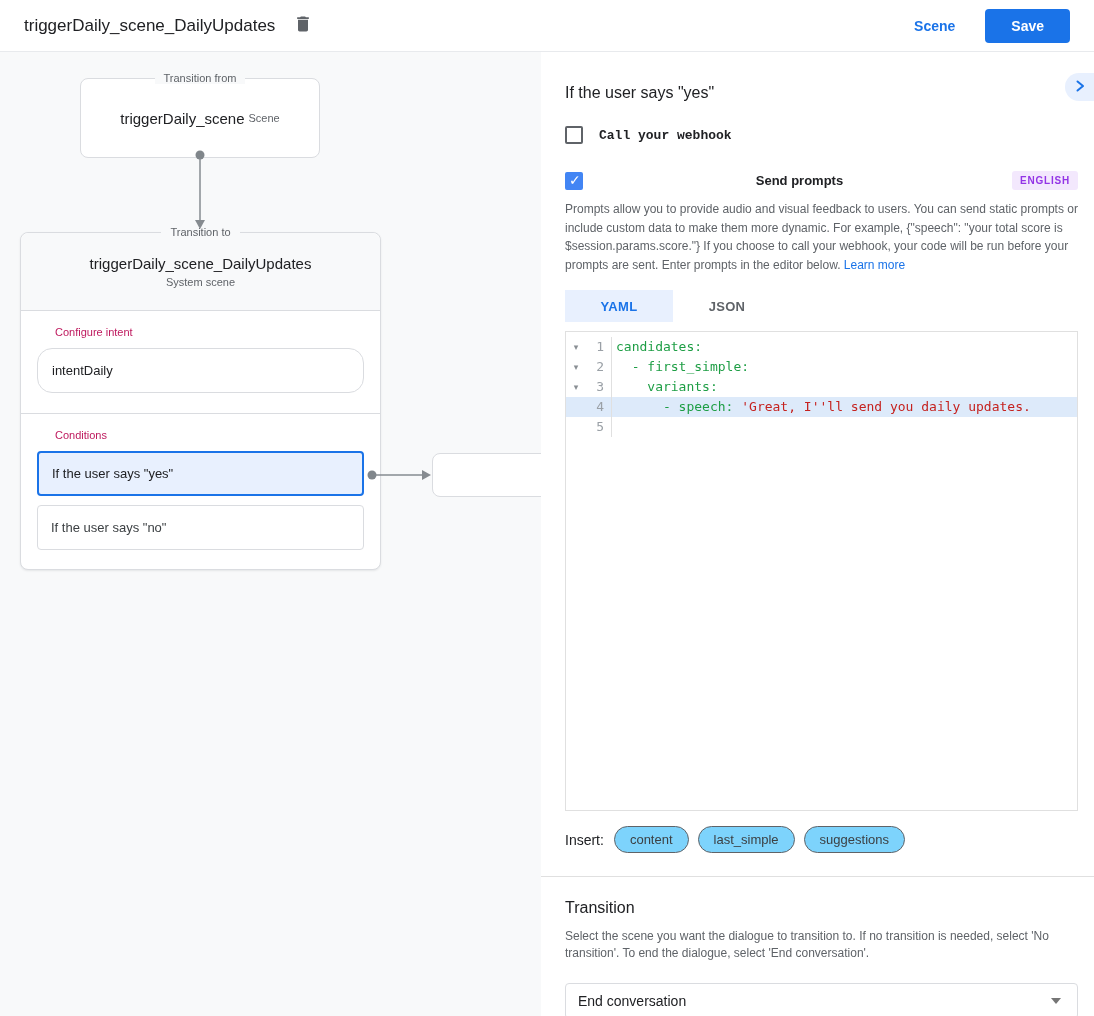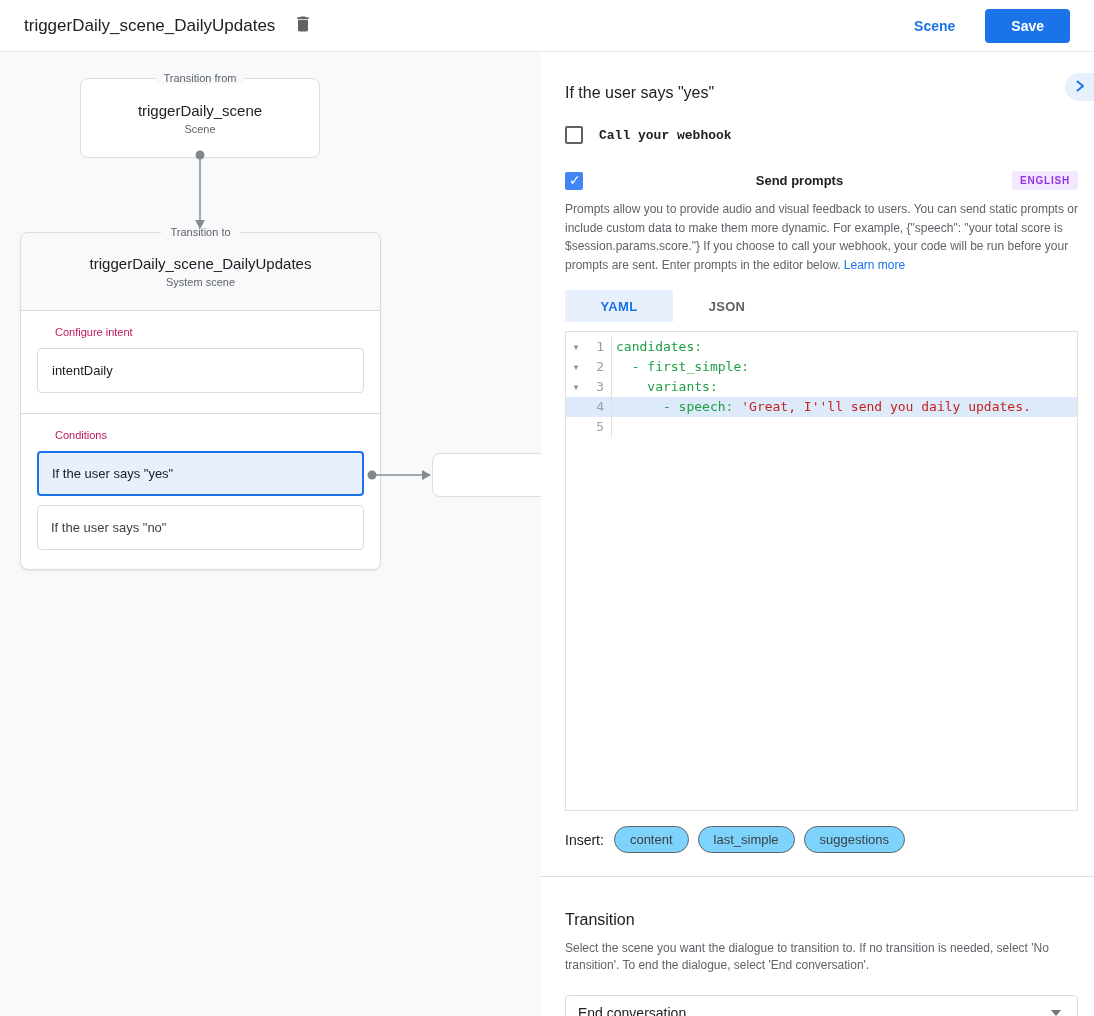--- a/index.html
+++ b/index.html
@@ -40,39 +40,39 @@
 
   
   .node-legend {
     position: absolute; top: -7px; left: 0; right: 0; text-align: center;
     font-size: 11px; color: #5f6368; pointer-events: none;
   }
   .node-legend span { background: #f8f9fa; padding: 0 9px; }
   .from-node {
     position: absolute; left: 80px; top: 26px; width: 240px; height: 80px;
     background: #fff; border: 1px solid #dadce0; border-radius: 8px;
-    display: flex; flex-direction: column; align-items: center; justify-content: center; gap: 4px;
+    display: flex; flex-direction: row; align-items: center; justify-content: center; gap: 4px;
   }
   .node-title { font-size: 15px; color: #202124; }
   .node-subtitle { font-size: 11px; color: #5f6368; }
 
   .to-card {
     position: absolute; left: 20px; top: 180px; width: 361px; height: 338px;
     background: #fff; border: 1px solid #dadce0; border-radius: 8px;
     box-shadow: 0 1px 2px rgba(60,64,67,.1);
   }
   .to-card-header {
     height: 78px; background: #f8f9fa; border-bottom: 1px solid #dadce0;
     border-radius: 8px 8px 0 0;
     display: flex; flex-direction: column; align-items: center; justify-content: center; gap: 4px;
   }
   .to-card-body { padding: 0 16px; }
   .section-label { font-size: 11px; color: #be185d; margin: 15px 18px 10px; }
   .intent-box {
-    height: 45px; border: 1px solid #dadce0; border-radius: 4px; background: #fff;
+    height: 45px; border: 1px solid #dadce0; border-radius: 15px; background: #fff;
     display: flex; align-items: center; padding: 0 14px; font-size: 13px; color: #202124;
   }
   .card-divider { border: none; border-top: 1px solid #dadce0; margin: 20px -16px 0; }
   .condition-box {
     height: 45px; border: 1px solid #dadce0; border-radius: 4px; background: #fff;
     display: flex; align-items: center; padding: 0 13px; font-size: 13px; color: #3c4043;
     margin-bottom: 9px; cursor: pointer;
   }
   .condition-box.selected {
     border: 2px solid #1a73e8; background: #e8f0fe; color: #202124;
@@ -144,21 +144,21 @@
   .insert-label { font-size: 14px; color: #202124; margin-right: 10px; }
   .chip {
     border: 1px solid #5f6368; border-radius: 15px; background: #7dd3fc;
     font-size: 13px; color: #3c4043; font-family: inherit;
     padding: 5px 15px; margin-right: 9px; cursor: pointer;
   }
 
   .panel-divider { border: none; border-top: 1px solid #e0e0e0; margin: 23px -16px 0 -24px; }
 
   
-  .transition-title { font-size: 16px; font-weight: normal; color: #202124; margin-top: 32px; line-height: 22px; }
+  .transition-title { font-size: 16px; font-weight: normal; color: #202124; margin-top: 20px; line-height: 22px; }
   .transition-desc { margin-top: 9px; font-size: 12px; line-height: 1.4; color: #5f6368; }
   .select-box {
     margin-top: 21px; height: 36px; border: 1px solid #dadce0; border-radius: 4px;
     display: flex; align-items: center; padding: 0 12px; font-size: 14px; color: #202124;
     cursor: pointer; background: #fff;
   }
   .select-box .grow { flex: 1; }
   .select-caret {
     width: 0; height: 0; border-left: 5px solid transparent; border-right: 5px solid transparent;
     border-top: 6px solid #757575; margin-right: 4px;

